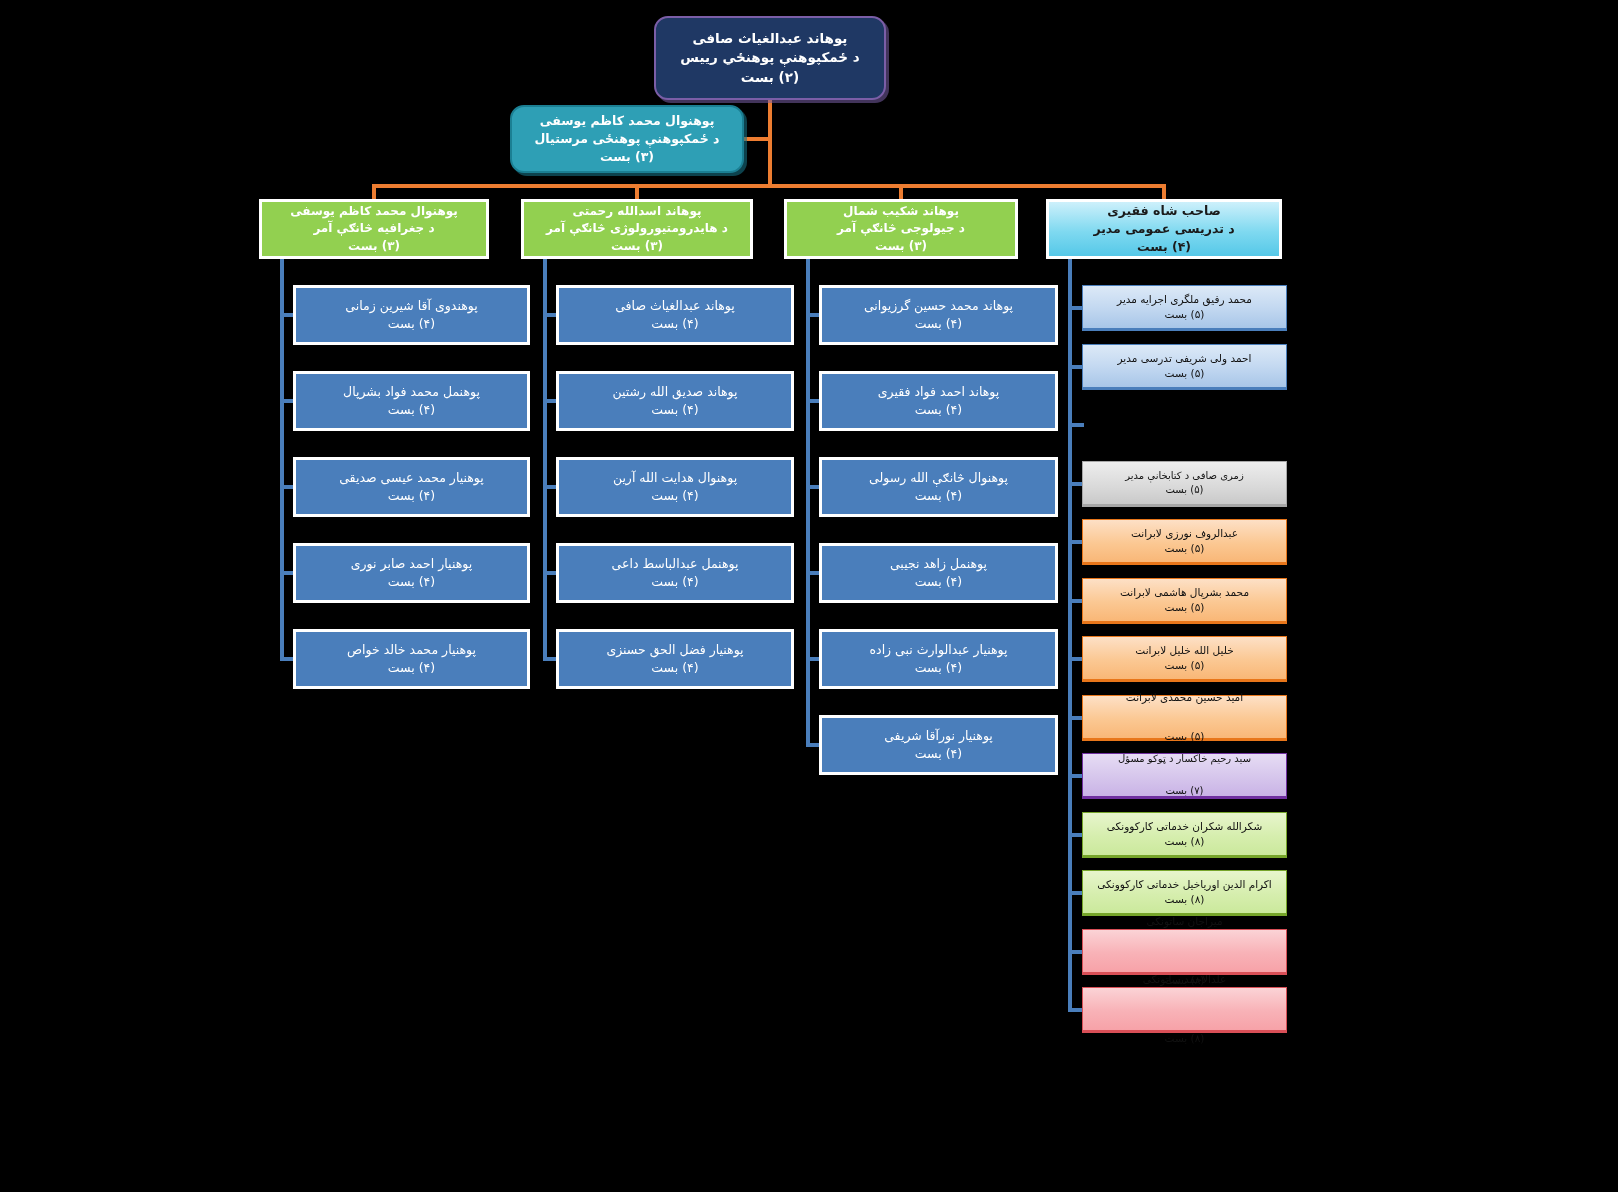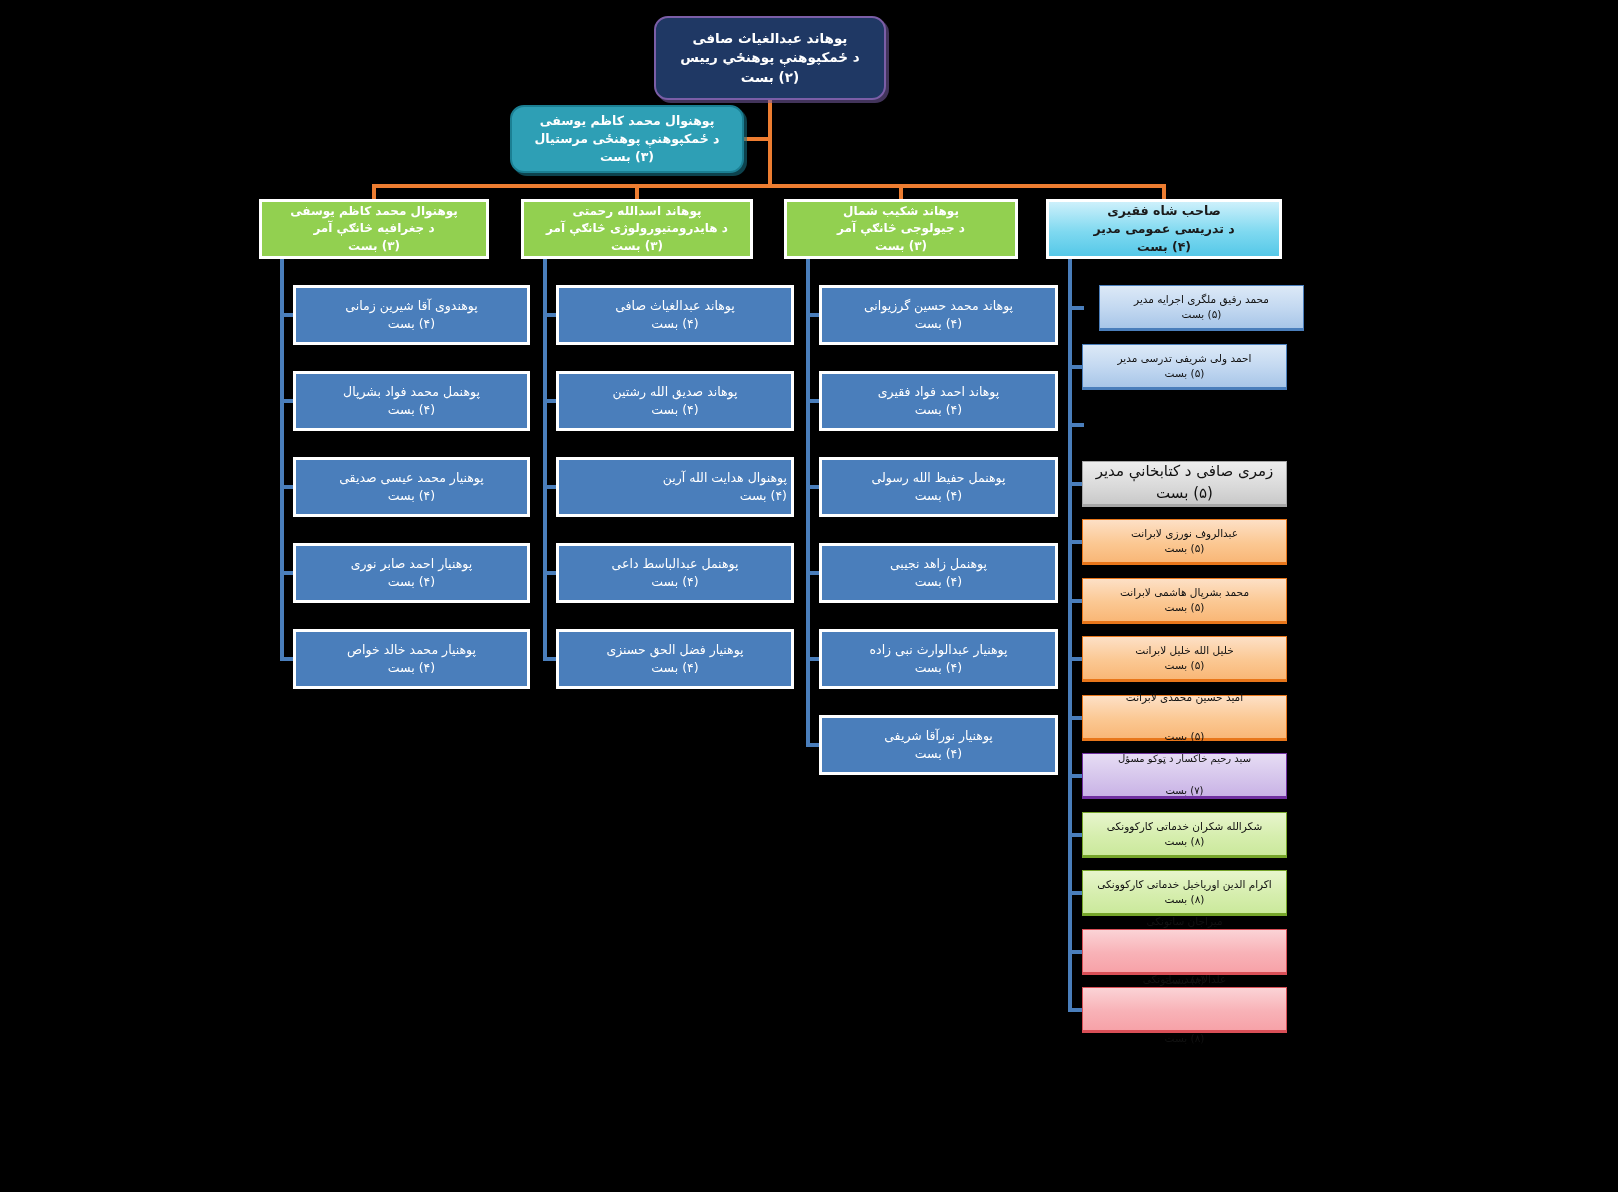--- a/index.html
+++ b/index.html
@@ -90,21 +90,21 @@
     background: linear-gradient(180deg,#dce9f7 0%, #c4d9f1 50%, #a8c6e8 100%);
     border: 1px solid #4a7ebb;
     border-bottom: 3px solid #4a7ebb;
     font-size: 10.5px;
     color: #111111;
   }
   .n-gray {
     background: linear-gradient(180deg,#ededed 0%, #d9d9d9 60%, #c9c9c9 100%);
     border: 1px solid #a6a6a6;
     border-bottom: 3px solid #a6a6a6;
-    font-size: 15px;
+    font-size: 10px;
     color: #111111;
   }
   .n-orange {
     background: linear-gradient(180deg,#fde0c6 0%, #fbc893 55%, #f9b777 100%);
     border: 1px solid #e8761a;
     border-bottom: 3px solid #e8761a;
     font-size: 10.5px;
     color: #111111;
   }
   .n-purple {
@@ -200,21 +200,21 @@
     <div class="node n-blue" style="left: 556px; top: 285px; width: 238px; height: 60px;">
       <span class="ln">پوهاند عبدالغیاث صافی</span>
       <span class="ln">(۴) بست</span>
     </div>
     <div class="conn blue" style="left: 543px; top: 313px; width: 15px; height: 4px;"></div>
     <div class="node n-blue" style="left: 556px; top: 371px; width: 238px; height: 60px;">
       <span class="ln">پوهاند صدیق الله رشتین</span>
       <span class="ln">(۴) بست</span>
     </div>
     <div class="conn blue" style="left: 543px; top: 399px; width: 15px; height: 4px;"></div>
-    <div class="node n-blue" style="left: 556px; top: 457px; width: 238px; height: 60px; text-align: right;">
+    <div class="node n-blue" style="left: 556px; top: 457px; width: 238px; height: 60px;">
       <span class="ln">پوهنوال هدایت الله آرین</span>
       <span class="ln">(۴) بست</span>
     </div>
     <div class="conn blue" style="left: 543px; top: 485px; width: 15px; height: 4px;"></div>
     <div class="node n-blue" style="left: 556px; top: 543px; width: 238px; height: 60px;">
       <span class="ln">پوهنمل عبدالباسط داعی</span>
       <span class="ln">(۴) بست</span>
     </div>
     <div class="conn blue" style="left: 543px; top: 571px; width: 15px; height: 4px;"></div>
     <div class="node n-blue" style="left: 556px; top: 629px; width: 238px; height: 60px;">
@@ -232,21 +232,21 @@
       <span class="ln">پوهاند محمد حسین گرزیوانی</span>
       <span class="ln">(۴) بست</span>
     </div>
     <div class="conn blue" style="left: 806px; top: 313px; width: 15px; height: 4px;"></div>
     <div class="node n-blue" style="left: 819px; top: 371px; width: 239px; height: 60px;">
       <span class="ln">پوهاند احمد فواد فقیری</span>
       <span class="ln">(۴) بست</span>
     </div>
     <div class="conn blue" style="left: 806px; top: 399px; width: 15px; height: 4px;"></div>
     <div class="node n-blue" style="left: 819px; top: 457px; width: 239px; height: 60px;">
-      <span class="ln">پوهنمل حفیظ الله رسولی</span>
+      <span class="ln">پوهنوال څانګې الله رسولی</span>
       <span class="ln">(۴) بست</span>
     </div>
     <div class="conn blue" style="left: 806px; top: 485px; width: 15px; height: 4px;"></div>
     <div class="node n-blue" style="left: 819px; top: 543px; width: 239px; height: 60px;">
       <span class="ln">پوهنمل زاهد نجیبی</span>
       <span class="ln">(۴) بست</span>
     </div>
     <div class="conn blue" style="left: 806px; top: 571px; width: 15px; height: 4px;"></div>
     <div class="node n-blue" style="left: 819px; top: 629px; width: 239px; height: 60px;">
       <span class="ln">پوهنیار عبدالوارث نبی زاده</span>
@@ -257,21 +257,21 @@
       <span class="ln">پوهنیار نورآقا شریفی</span>
       <span class="ln">(۴) بست</span>
     </div>
     <div class="conn blue" style="left: 806px; top: 743px; width: 15px; height: 4px;"></div>
     <div class="node n-cyan" style="left: 1046px; top: 199px; width: 236px; height: 60px;">
       <span class="ln">صاحب شاه فقیری</span>
       <span class="ln">د تدریسی عمومی مدیر</span>
       <span class="ln">(۴) بست</span>
     </div>
     <div class="conn blue" style="left: 1068px; top: 259px; width: 4px; height: 753px;"></div>
-    <div class="node n-ltblue" style="left: 1082px; top: 285px; width: 205px; height: 46px; margin-left: 17px;">
+    <div class="node n-ltblue" style="left: 1082px; top: 285px; width: 205px; height: 46px;">
       <span class="ln">محمد رفیق ملگری اجرایه مدیر</span>
       <span class="ln">(۵) بست</span>
     </div>
     <div class="conn blue" style="left: 1068px; top: 306px; width: 16px; height: 4px;"></div>
     <div class="node n-ltblue" style="left: 1082px; top: 344px; width: 205px; height: 46px;">
       <span class="ln">احمد ولی شریفی تدرسی مدیر</span>
       <span class="ln">(۵) بست</span>
     </div>
     <div class="conn blue" style="left: 1068px; top: 365px; width: 16px; height: 4px;"></div>
     <div class="conn blue" style="left: 1068px; top: 423px; width: 16px; height: 4px;"></div>

